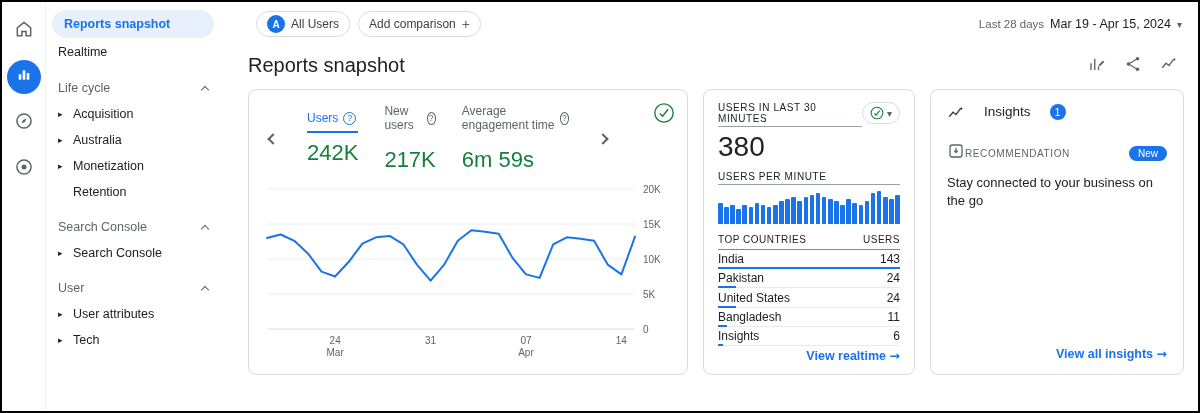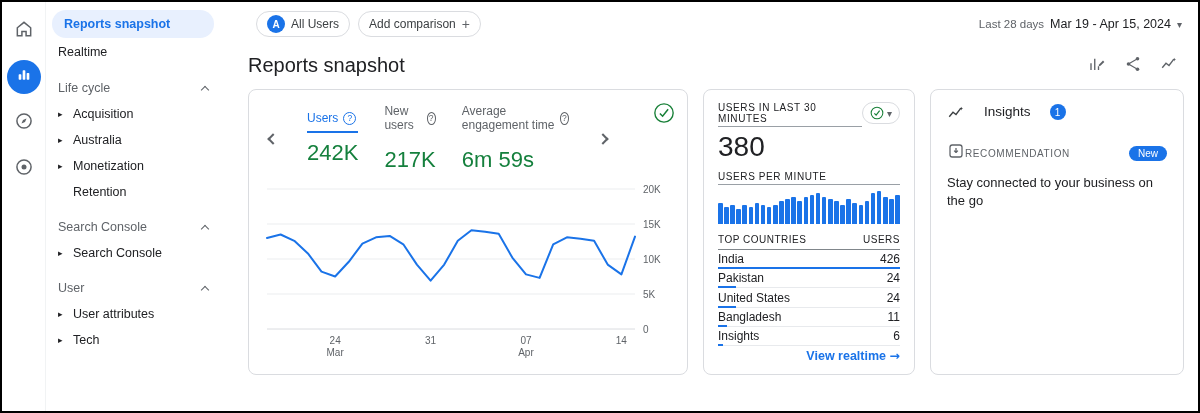--- a/index.html
+++ b/index.html
@@ -337,21 +337,21 @@
             <div class="minute-bar" style="height: 82%;"></div>
             <div class="minute-bar" style="height: 76%;"></div>
             <div class="minute-bar" style="height: 88%;"></div>
           </div>
         <div class="rt-table-head">
           <span>TOP COUNTRIES</span>
           <span>USERS</span>
         </div>
         <div class="rt-row">
           <span>India</span>
-          <span>426</span>
+          <span>143</span>
           <span class="country-bar" style="width: 100%;"></span>
         </div>
         <div class="rt-row">
           <span>Pakistan</span>
           <span>24</span>
           <span class="country-bar" style="width: 10%;"></span>
         </div>
         <div class="rt-row">
           <span>United States</span>
           <span>24</span>
@@ -387,17 +387,20 @@
           <span>
             <svg width="18" height="18" viewBox="0 0 24 24" fill="none" stroke="#5f6368" stroke-width="1.7">
                 <rect x="4" y="4" width="16" height="16" rx="3"></rect>
                 <path d="M12 8v6m0 0-2.5-2.5M12 14l2.5-2.5"></path>
               </svg>
           </span>
           <span class="rec-kind">RECOMMENDATION</span>
           <span class="new-badge">New</span>
         </div>
         <div class="ins-message">Stay connected to your business on the go</div>
+        <div class="ins-link-row">
+          <a class="blue-link"><span>View all insights</span> <span class="glyph">→</span></a>
+        </div>
       </section>
 
     </div>
   </main>
 </div>
 
 </body></html>

